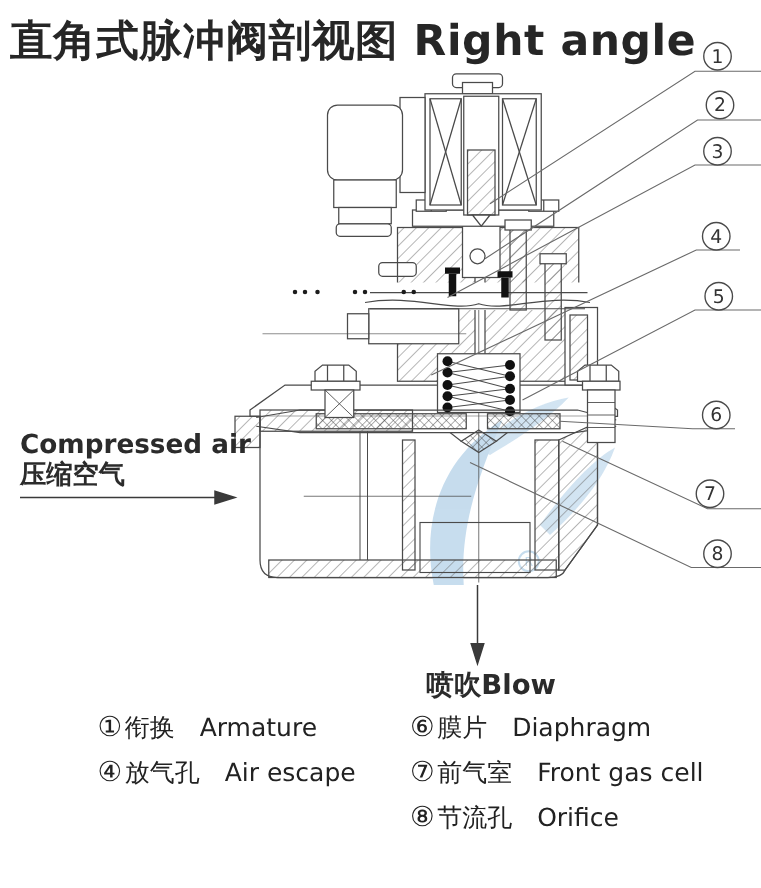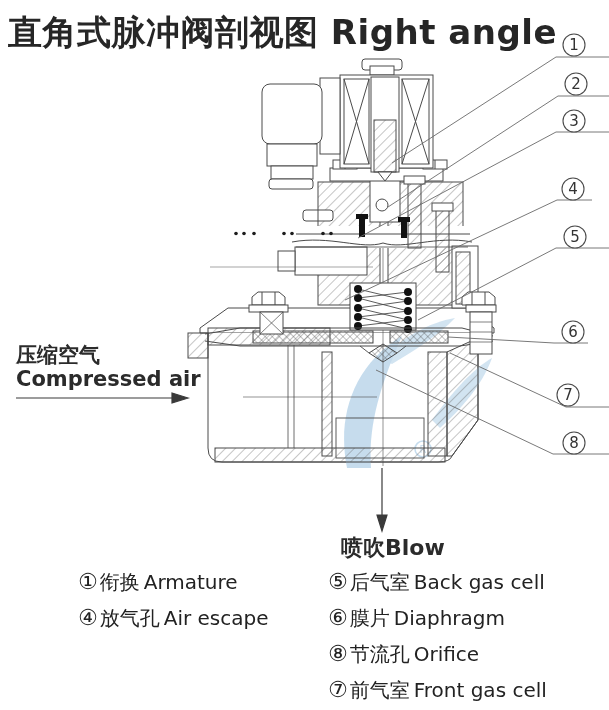--- a/index.html
+++ b/index.html
@@ -10,21 +10,21 @@
   .inlet-label{position:absolute;left:16px;top:343px;font-size:21px;font-weight:600;
          line-height:24px;color:#2b2b2b;white-space:nowrap;}
   .outlet-label{position:absolute;left:341px;top:533px;font-size:22px;font-weight:600;
          color:#2b2b2b;white-space:nowrap;text-align:center;}
   .legend{position:absolute;left:0;top:564px;width:609px;}
   .legend-col{position:absolute;top:0;}
   .legend-col.left{left:78px;}
   .legend-col.right{left:328px;}
   .legend-row{height:36px;line-height:36px;font-size:20px;white-space:nowrap;color:#222;}
   .lnum{font-size:22px;margin-right:2px;}
-  .len{margin-left:4px;}
+  .len{margin-left:20px;}
   svg{position:absolute;left:0;top:0;}
   svg text.callout-num{font-size:15px;fill:#333;text-anchor:middle;}
 </style>
 </head>
 <body>
 
 <div class="title">直角式脉冲阀剖视图 Right angle</div>
 
 <svg width="609" height="710" viewBox="0 0 609 710">
   <defs>
@@ -212,30 +212,29 @@
     <text class="callout-num" x="574" y="126" stroke="none">3</text>
     <text class="callout-num" x="573" y="194" stroke="none">4</text>
     <text class="callout-num" x="575" y="242" stroke="none">5</text>
     <text class="callout-num" x="573" y="337" stroke="none">6</text>
     <text class="callout-num" x="568" y="400" stroke="none">7</text>
     <text class="callout-num" x="574" y="448" stroke="none">8</text>
   </g>
 </svg>
 
 <div class="inlet-label">
+  <div>Compressed air</div>
   <div>压缩空气</div>
-  <div>Compressed air</div>
 </div>
 
 <div class="outlet-label">喷吹Blow</div>
 
 <div class="legend">
   <div class="legend-col left">
     <div class="legend-row"><span class="lnum">①</span><span class="lzh">衔换</span><span class="len">Armature</span></div>
     <div class="legend-row"><span class="lnum">④</span><span class="lzh">放气孔</span><span class="len">Air escape</span></div>
   </div>
   <div class="legend-col right">
-    <div class="legend-row"><span class="lnum">⑤</span><span class="lzh">后气室</span><span class="len">Back gas cell</span></div>
     <div class="legend-row"><span class="lnum">⑥</span><span class="lzh">膜片</span><span class="len">Diaphragm</span></div>
+    <div class="legend-row"><span class="lnum">⑦</span><span class="lzh">前气室</span><span class="len">Front gas cell</span></div>
     <div class="legend-row"><span class="lnum">⑧</span><span class="lzh">节流孔</span><span class="len">Orifice</span></div>
-    <div class="legend-row"><span class="lnum">⑦</span><span class="lzh">前气室</span><span class="len">Front gas cell</span></div>
   </div>
 </div>
 
 </body></html>

